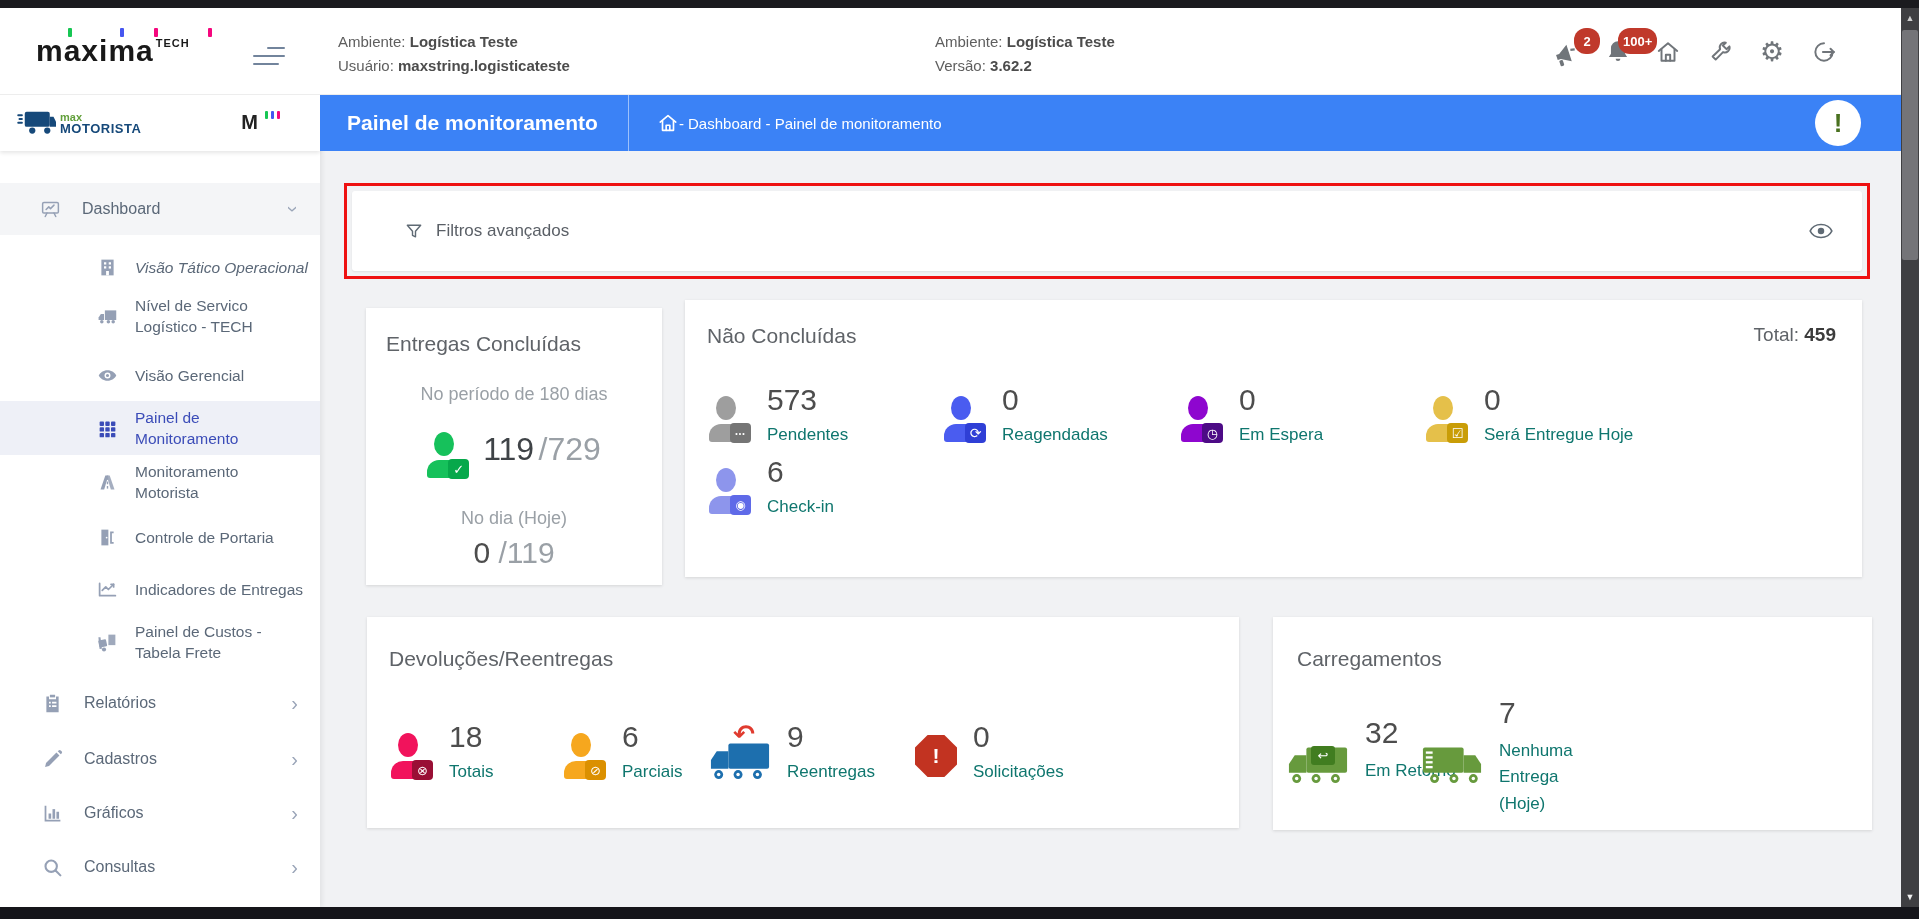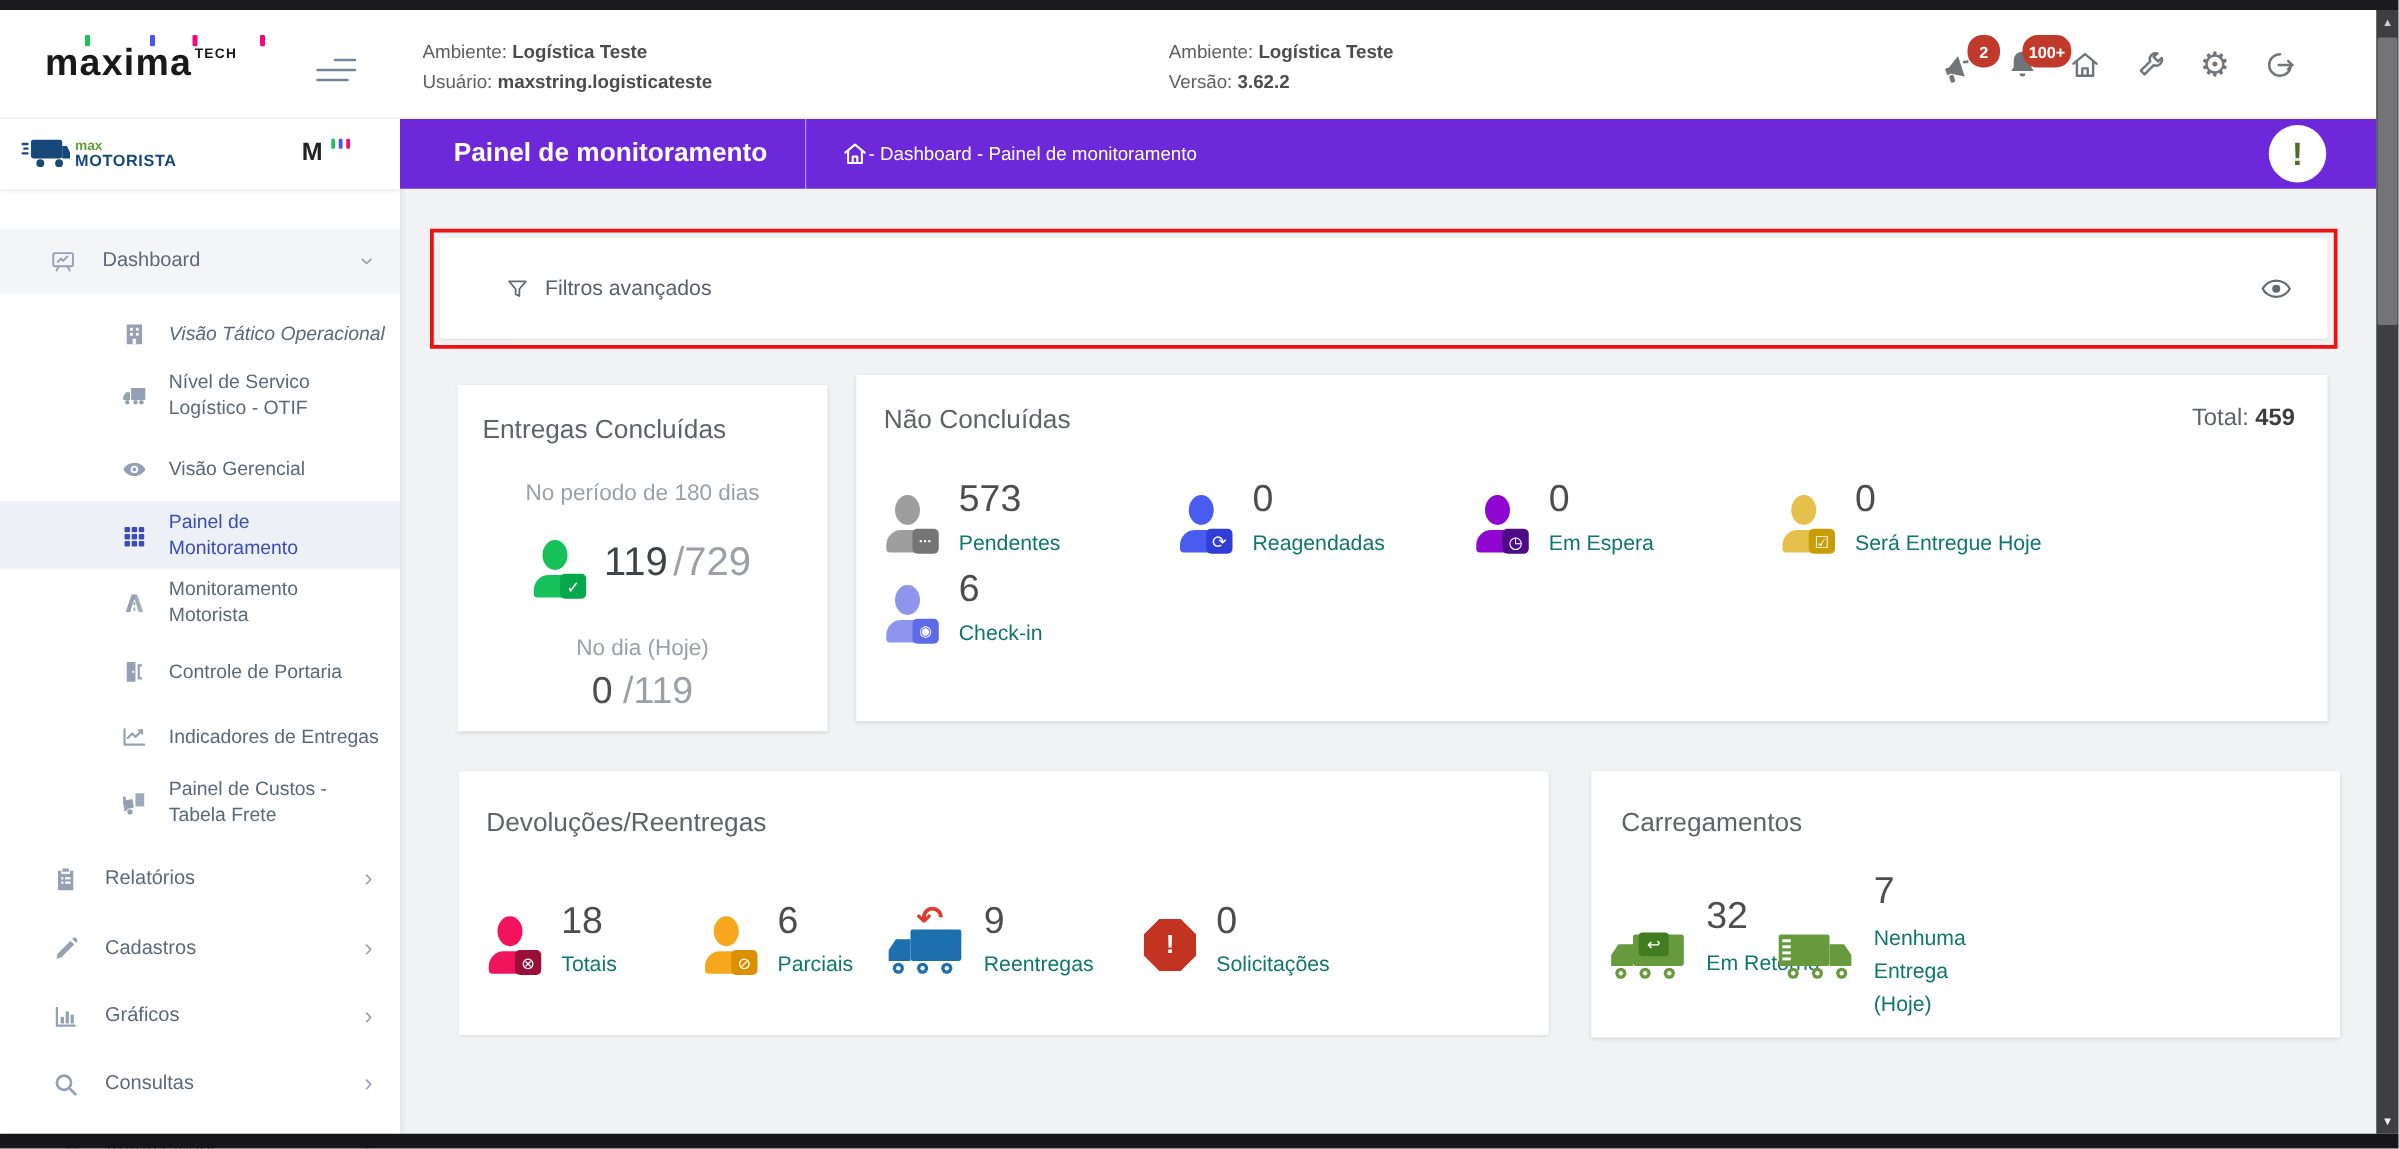--- a/index.html
+++ b/index.html
@@ -80,21 +80,21 @@
   .s-port { margin-top:14px; height:28px; }
   .s-ind { margin-top:24px; height:28px; }
   .s-custos { margin-top:12px; height:54px; }
   .g-rel { margin-top:18px; height:32px; }
   .g-cad { margin-top:24px; height:32px; }
   .g-graf { margin-top:22px; height:32px; }
   .g-cons { margin-top:22px; height:32px; }
   .g-aut { margin-top:22px; height:32px; }
 
   
-  .greenbar { position:absolute; left:320px; top:95px; width:1581px; height:56px; background:#6d28d9; z-index:35; display:flex; align-items:center;padding-left:16px; }
+  .greenbar { position:absolute; left:320px; top:95px; width:1581px; height:56px; background:#3b82f6; z-index:35; display:flex; align-items:center; }
   .gb-title { color:#fff; font-size:21px; font-weight:bold; margin-left:27px; }
   .gb-div { width:1px; height:56px; background:rgba(255,255,255,.5); margin-left:30px; }
   .gb-home { margin-left:28px; width:22px; height:22px; color:#fff; }
   .gb-home svg { width:22px; height:22px; }
   .gb-crumb { color:#fff; font-size:15px; }
   .gb-alert { position:absolute; right:40px; top:50%; transform:translateY(-50%); width:46px; height:46px; border-radius:50%; background:#fff; color:#49711f; font-size:26px; font-weight:bold; display:flex; align-items:center; justify-content:center; cursor:pointer; }
 
   
   .content { position:absolute; left:320px; top:151px; width:1581px; height:756px; background:#f1f2f4; z-index:20; }
   .ann { position:absolute; left:24px; top:32px; width:1526px; height:96px; border:3px solid #ee1111; z-index:10; }
@@ -295,21 +295,21 @@
       <div class="mrow sub s-otif">
         <span class="micon">
           <svg viewBox="0 0 24 24" fill="currentColor">
               <path d="M9 5h13v11H9z"></path>
               <path d="M8 9H4.4L1.8 13v3H8z"></path>
               <circle cx="5.5" cy="18" r="2"></circle>
               <circle cx="13" cy="18" r="2"></circle>
               <circle cx="18.5" cy="18" r="2"></circle>
             </svg>
         </span>
-        <span class="mlabel two"><span>Nível de Servico</span><br><span>Logístico - OTIF</span></span>
+        <span class="mlabel two"><span>Nível de Servico</span><br><span>Logístico - TECH</span></span>
       </div>
 
       <div class="mrow sub s-ger">
         <span class="micon">
           <svg viewBox="0 0 24 24" fill="currentColor">
               <path d="M12 6C7.2 6 3.4 8.9 2 12c1.4 3.1 5.2 6 10 6s8.6-2.9 10-6c-1.4-3.1-5.2-6-10-6z"></path>
               <circle cx="12" cy="12" r="3.4" fill="#fff"></circle>
               <path d="M12 10.2a1.8 1.8 0 1 0 0 3.6 1.8 1.8 0 0 0 0-3.6z"></path>
             </svg>
         </span>

